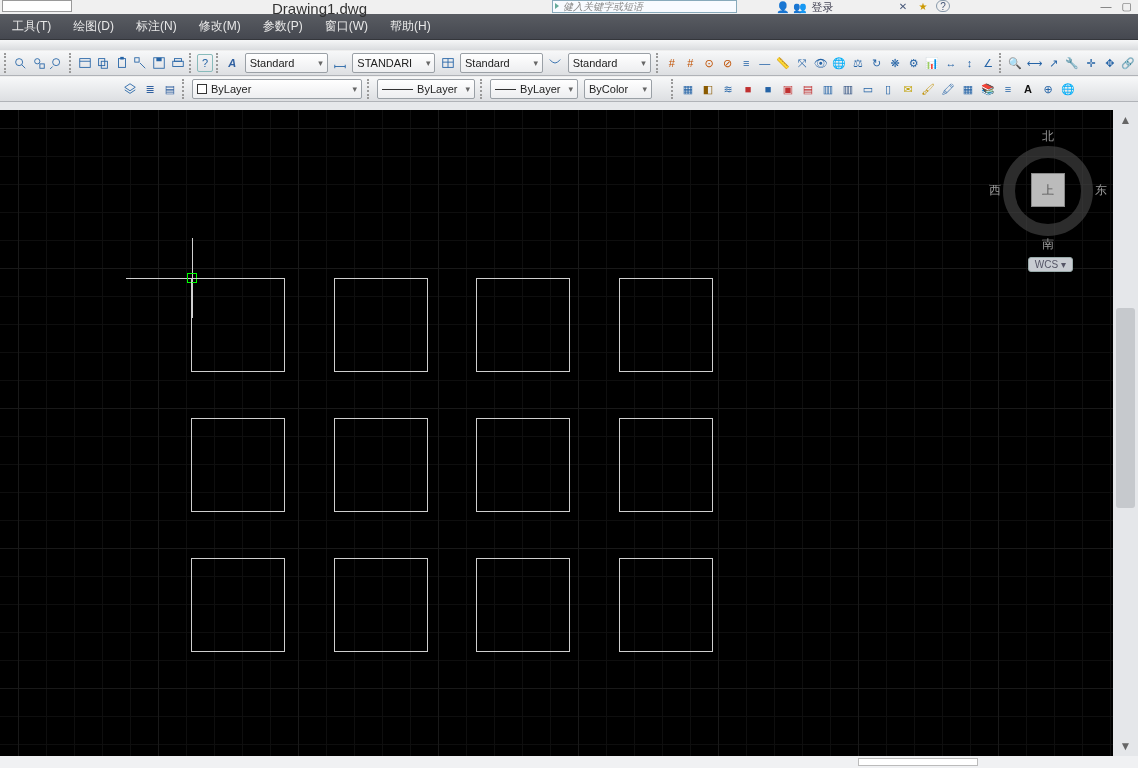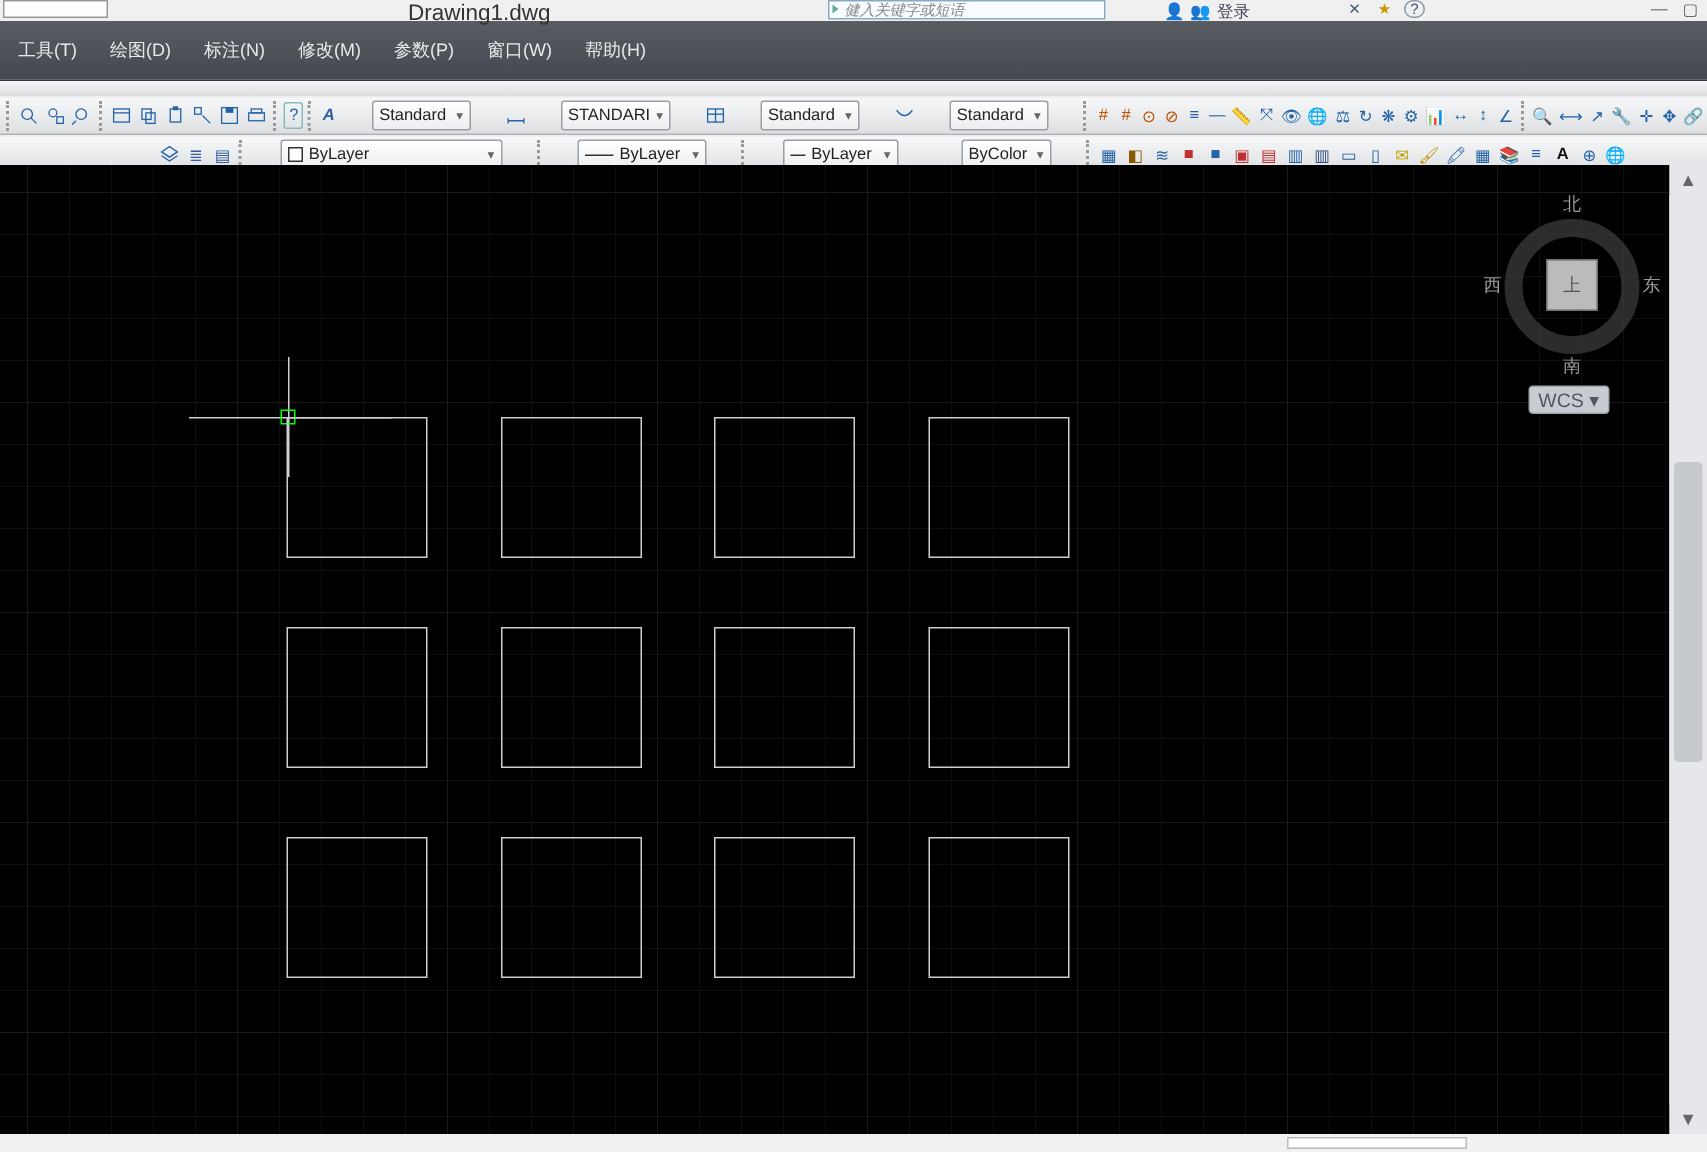--- a/index.html
+++ b/index.html
@@ -74,21 +74,21 @@
     right: 6px; top: 0;
     display: flex; gap: 10px;
     font-size: 11px; color: #666;
   }
   .wnd-btns span { cursor: pointer; }
 
   
   .menu-bar {
     display: flex;
     align-items: center;
-    height: 40px;
+    height: 26px;
     background: linear-gradient(#595c62, #454850);
     color: #e8e8e8;
     padding-left: 12px;
     gap: 22px;
     font-size: 12px;
     border-bottom: 1px solid #34363b;
   }
   .menu-bar span { cursor: default; }
   .menu-glow {
     height: 10px;
@@ -119,21 +119,21 @@
     border: 1px solid transparent;
     border-radius: 2px;
     cursor: pointer;
   }
   .tb-btn svg { width: 14px; height: 14px; }
   .tb-sel {
     height: 20px;
     background: linear-gradient(#FFFFFF,#EDEEF0);
     border: 1px solid #9AA0A6;
     border-radius: 2px;
-    margin: 0 21px;
+    margin: 0 3px;
     display: flex; align-items: center;
     font-size: 11px;
     color: #222;
     padding: 0 4px;
     position: relative;
   }
   .tb-sel .caret {
     margin-left: auto;
     color: #666;
     font-size: 9px;
@@ -209,21 +209,21 @@
     color:#555; font-size:12px;
     cursor: pointer;
   }
   .viewcube .n { position:absolute; top:12px; left:0; right:0; color:#9a9a9a;}
   .viewcube .s { position:absolute; top:120px; left:0; right:0; color:#9a9a9a;}
   .viewcube .w { position:absolute; top:66px; left:-4px; color:#9a9a9a;}
   .viewcube .e { position:absolute; top:66px; right:-4px; color:#9a9a9a;}
   .wcs-tag {
     position: absolute; top: 147px; right: 40px;
     padding: 1px 6px;
-    font-size: 13px;
+    font-size: 10px;
     background: #C8CCD2;
     border: 1px solid #9aa;
     border-radius: 3px;
     color:#556;
     cursor: pointer;
   }
 
   
   .vscroll {
     position: absolute;

